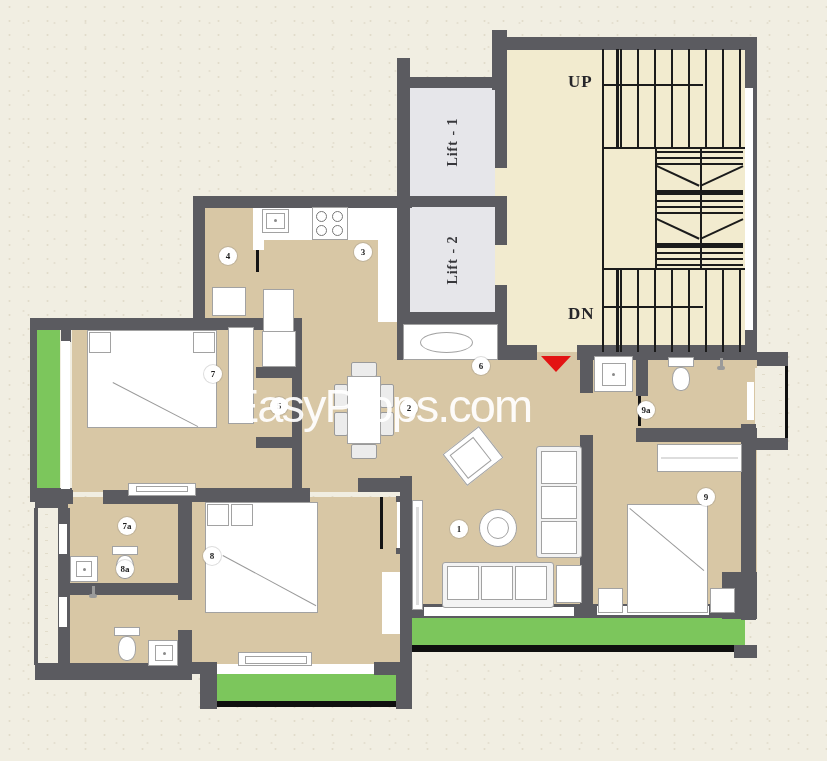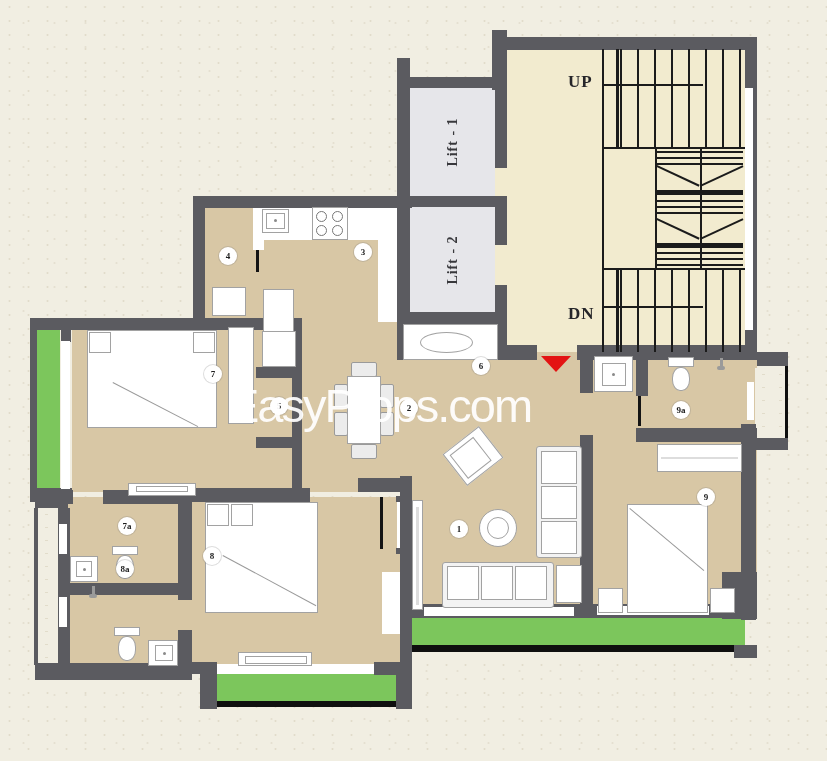--- a/index.html
+++ b/index.html
@@ -289,19 +289,19 @@
   <div class="lb" style="left:400px;top:399px">2</div>
   <div class="lb" style="left:354px;top:243px">3</div>
   <div class="lb" style="left:219px;top:247px">4</div>
   <div class="lb" style="left:270px;top:397px">5</div>
   <div class="lb" style="left:472px;top:357px">6</div>
   <div class="lb" style="left:204px;top:365px">7</div>
   <div class="lb" style="left:118px;top:517px">7a</div>
   <div class="lb" style="left:203px;top:547px">8</div>
   <div class="lb" style="left:116px;top:560px">8a</div>
   <div class="lb" style="left:697px;top:488px">9</div>
-  <div class="lb" style="left:672px;top:401px">9a</div>
+  <div class="lb" style="left:637px;top:401px">9a</div>
 
   <div id="arrow"></div>
 
   <div id="wm">EasyProps.com</div>
 
 </div>
 
 </body></html>

